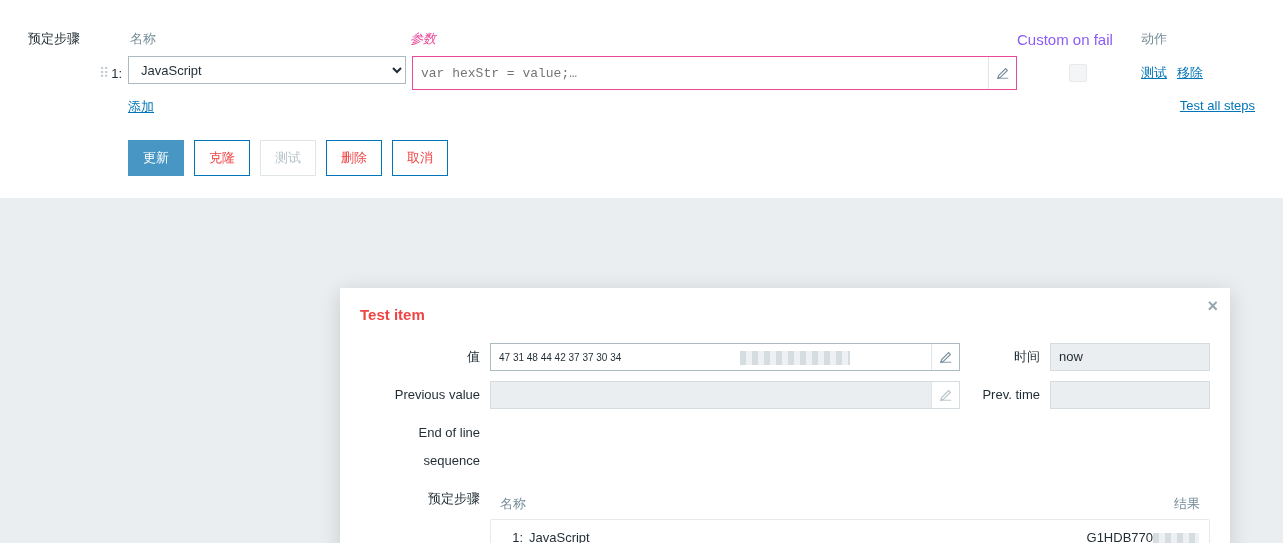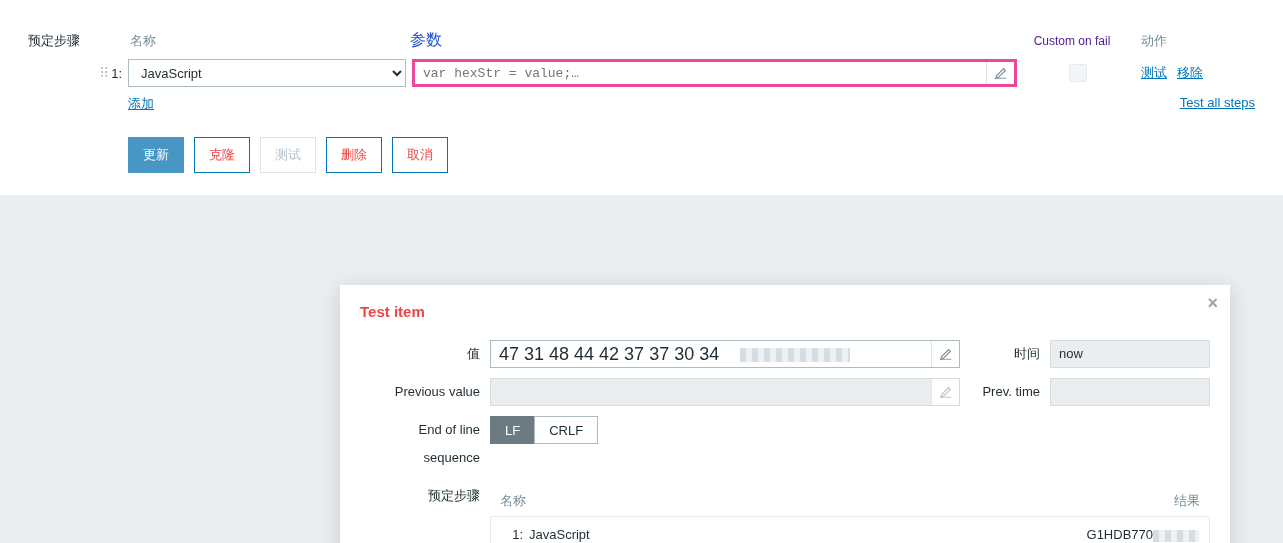--- a/index.html
+++ b/index.html
@@ -13,22 +13,22 @@
       padding: 30px 28px 22px 28px;
       background: #ffffff;
     }
     .header-row {
       display: flex;
       align-items: center;
       margin-bottom: 8px;
     }
     .label-presteps { width: 100px; color: #1f2c33; font-size: 13px; }
     .col-name-label { width: 282px; color: #768d99; font-size: 13px; padding-left: 2px; }
-    .col-param-label { flex-grow:1; color: #1d4ed8; font-size: 16px; }
-    .col-custom-label { color: #4c1d95; font-size: 12px; width:110px; text-align:center; }
+    .col-param-label { flex-grow:1; color: #ec4899; font-size: 13px; font-style: italic; }
+    .col-custom-label { color: #8b5cf6; font-size: 15px; width:110px; text-align:left; }
     .col-action-label { color: #768d99; font-size: 13px; width:128px; padding-left:14px; }
 
     .step-row {
       display: flex;
       align-items: stretch;
       margin-bottom: 8px;
     }
     .step-row .spacer { width: 100px; display: flex; align-items:center; justify-content:flex-end; padding-right:6px;}
     .drag-handle { color: #c0c9cf; margin-right: 4px; font-size: 14px; letter-spacing:-2px;}
     .step-index { color: #1f2c33; }
@@ -38,22 +38,22 @@
       border: 1px solid #acbbc2;
       background: #fff;
       padding: 0 8px;
       font-size: 13px;
       color: #1f2c33;
       margin-right: 6px;
     }
     .param-wrap {
       flex-grow: 1;
       display: flex;
-      border: 3px solid #ec4899;
-      height: 28px;
+      border: 1px solid #ec4899;
+      height: 34px;
       background: #fff;
     }
     .param-wrap input {
       flex-grow:1;
       border:none;
       padding: 0 8px;
       font-family: "Courier New", monospace;
       font-size: 13px;
       color:#768d99;
       outline:none;
@@ -133,21 +133,21 @@
     }
     .form-row .flabel { width: 130px; text-align:right; padding-right:10px; color:#1f2c33; line-height:28px; flex-shrink:0;}
     .form-row .val-wrap {
       flex-grow:1;
       display:flex;
       border:1px solid #acbbc2;
       height:28px;
     }
     .form-row .val-wrap.ro { background:#ebeef0; border-color:#d5dde1;}
     .form-row .val-wrap input {
-      flex-grow:1; border:none; padding:0 8px; outline:none; background:transparent; font-size:18px; color:#1f2c33;
+      flex-grow:1; border:none; padding:0 8px; outline:none; background:transparent; font-size:10px; color:#1f2c33;
     }
     .form-row .edit-icon2 {
       width:28px; border-left:1px solid #dfe4e7; display:flex;align-items:center;justify-content:center;color:#768d99;cursor:pointer;
     }
     .form-row .tlabel { width:90px; text-align:right; padding-right:10px; line-height:28px; flex-shrink:0; }
     .form-row .tval { width:160px; height:28px; background:#ebeef0; border:1px solid #d5dde1; padding:0 8px; line-height:26px; flex-shrink:0;}
 
     .seg-group { display:inline-flex; }
     .seg-btn {
       height:28px; padding: 0 14px; border:1px solid #acbbc2; display:inline-flex; align-items:center; cursor:pointer;
@@ -260,24 +260,20 @@
               <path d="M2 14 L14 14" stroke-width="1"></path>
             </svg>
         </div>
       </div>
       <div class="tlabel">Prev. time</div>
       <div class="tval"></div>
     </div>
 
     <div class="form-row">
       <div class="flabel">End of line sequence</div>
-      <div class="seg-group">
-        <div class="seg-btn active">LF</div>
-        <div class="seg-btn">CRLF</div>
-      </div>
     </div>
 
     <div class="form-row" style="margin-bottom:2px;">
       <div class="flabel">预定步骤</div>
       <div style="flex-grow:1;">
         <div class="steps-table">
           <div class="steps-table-header">
             <div class="th1">名称</div>
             <div class="th2">结果</div>
           </div>

